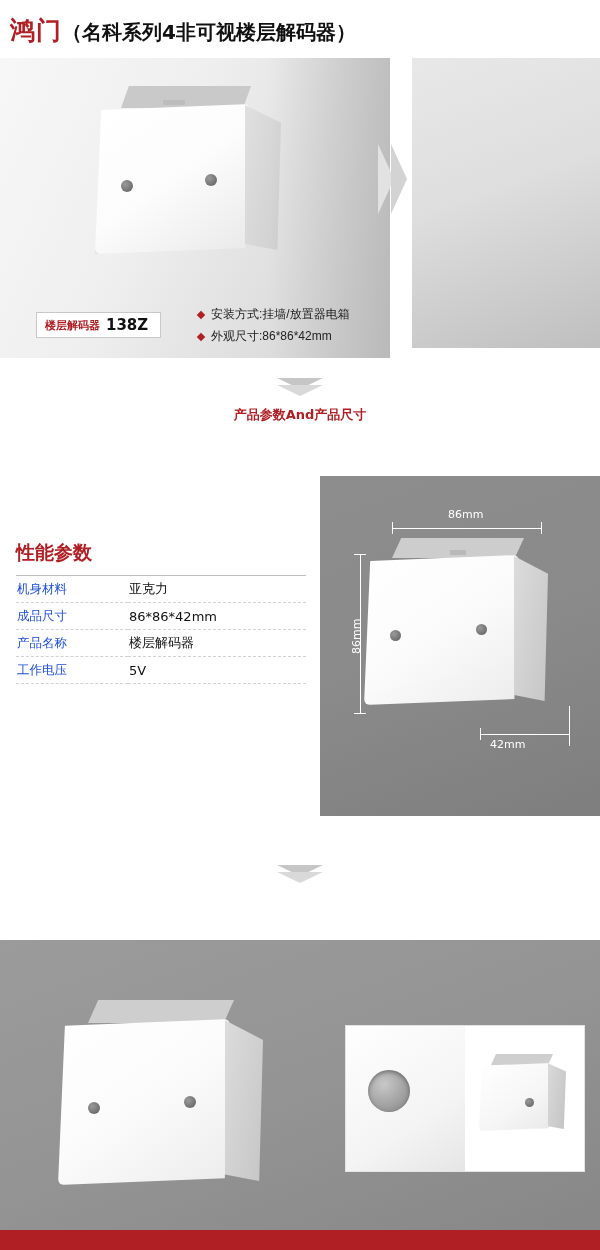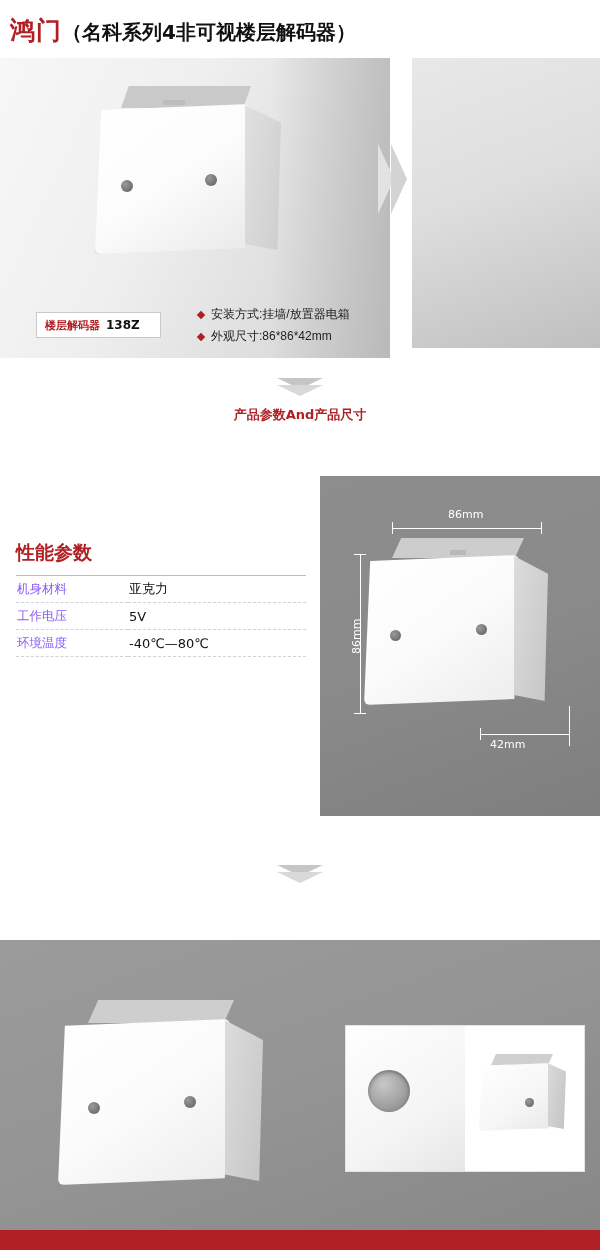--- a/index.html
+++ b/index.html
@@ -150,21 +150,21 @@
     padding-left: 8px;
     box-sizing: border-box;
   }
   .model-label {
     font-size: 11px;
     color: #b01f24;
     font-weight: bold;
     font-family: "DejaVu Sans", sans-serif;
   }
   .model-value {
-    font-size: 12px;
+    font-size: 15px;
     color: #111;
     font-weight: bold;
     margin-left: 6px;
     font-family: "DejaVu Sans", sans-serif;
   }
   .bullets {
     position: absolute;
     left: 198px;
     top: 306px;
     width: 200px;
@@ -229,21 +229,21 @@
   }
   .spec-table tr { height: 27px; }
   .spec-table td {
     border-bottom: 1px dashed #d2d2d2;
     font-size: 12.5px;
     color: #222;
     font-family: "DejaVu Sans", sans-serif;
     vertical-align: middle;
   }
   .spec-table tr:first-child td { border-top: 1px solid #bdbdbd; }
-  .spec-table td.k { width: 110px; color: #8b5cf6; }
+  .spec-table td.k { width: 110px; color: #1d4ed8; }
   .spec-table td.v { color: #111; font-size: 13px; }
 
   
   .dim-panel {
     position: absolute;
     left: 320px;
     top: 476px;
     width: 280px;
     height: 340px;
     background: linear-gradient(160deg, #8d8d8d 0%, #8a8a8a 50%, #7e7e7e 100%);
@@ -443,26 +443,30 @@
 
   <div class="spec-title">性能参数</div>
 
   <table class="spec-table">
     <tbody>
         <tr>
       <td class="k">机身材料</td>
       <td class="v">亚克力</td>
     </tr>
     <tr>
+      <td class="k">成品尺寸</td>
+      <td class="v">86*86*42mm</td>
+    </tr>
+    <tr>
+      <td class="k">产品名称</td>
+      <td class="v">楼层解码器</td>
+    </tr>
+    <tr>
       <td class="k">工作电压</td>
       <td class="v">5V</td>
-    </tr>
-    <tr>
-      <td class="k">环境温度</td>
-      <td class="v">-40℃—80℃</td>
     </tr>
   </tbody>
     </table>
 
   <div class="dim-panel">
     <div class="device" id="dim-device">
       <div class="top-plate"></div>
       <div class="notch"></div>
       <div class="body"></div>
       <div class="right-face"></div>

